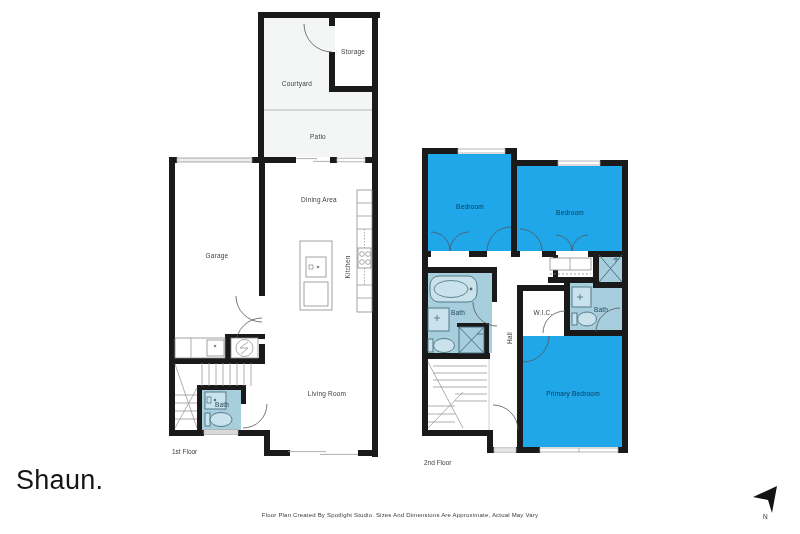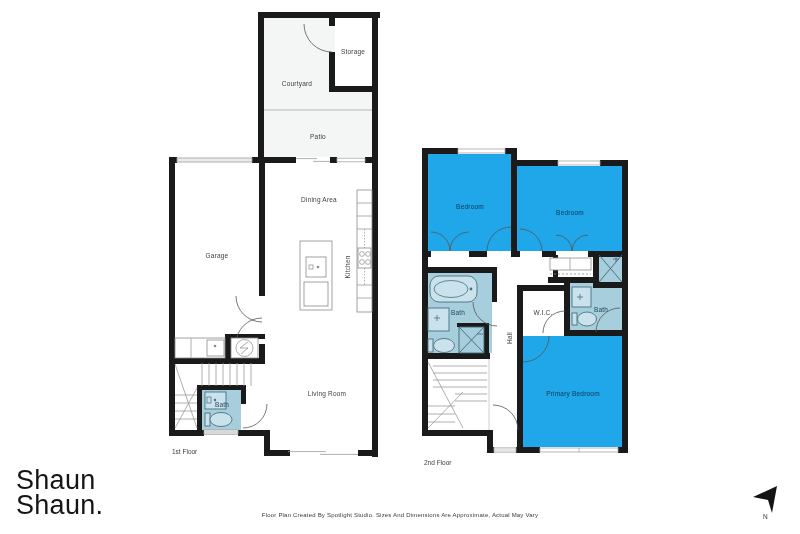--- a/index.html
+++ b/index.html
@@ -283,21 +283,20 @@
   <div class="lbl on-ltblue" style="left:458px;top:312px">Bath</div>
   <div class="lbl rot" style="left:509px;top:338px">Hall</div>
   <div class="lbl" style="left:543px;top:312px">W.I.C.</div>
   <div class="lbl on-ltblue" style="left:601px;top:309px">Bath</div>
   <div class="lbl on-blue" style="left:573px;top:393px">Primary Bedroom</div>
 
   <div class="floor-name" style="left:172px;top:448px">1st Floor</div>
   <div class="floor-name" style="left:424px;top:459px">2nd Floor</div>
 
   <div class="logo">
-    <div>Shaun</div>
     <div>Shaun.</div>
   </div>
 
   <div class="footer">Floor Plan Created By Spotlight Studio. Sizes And Dimensions Are Approximate, Actual May Vary</div>
 
   <svg style="left:748px;top:483px" width="36" height="34" viewBox="748 483 36 34">
     <polygon points="777,486 753,497 768,500 772,513" fill="#141414"></polygon>
   </svg>
   <div class="compass-n">N</div>
 

